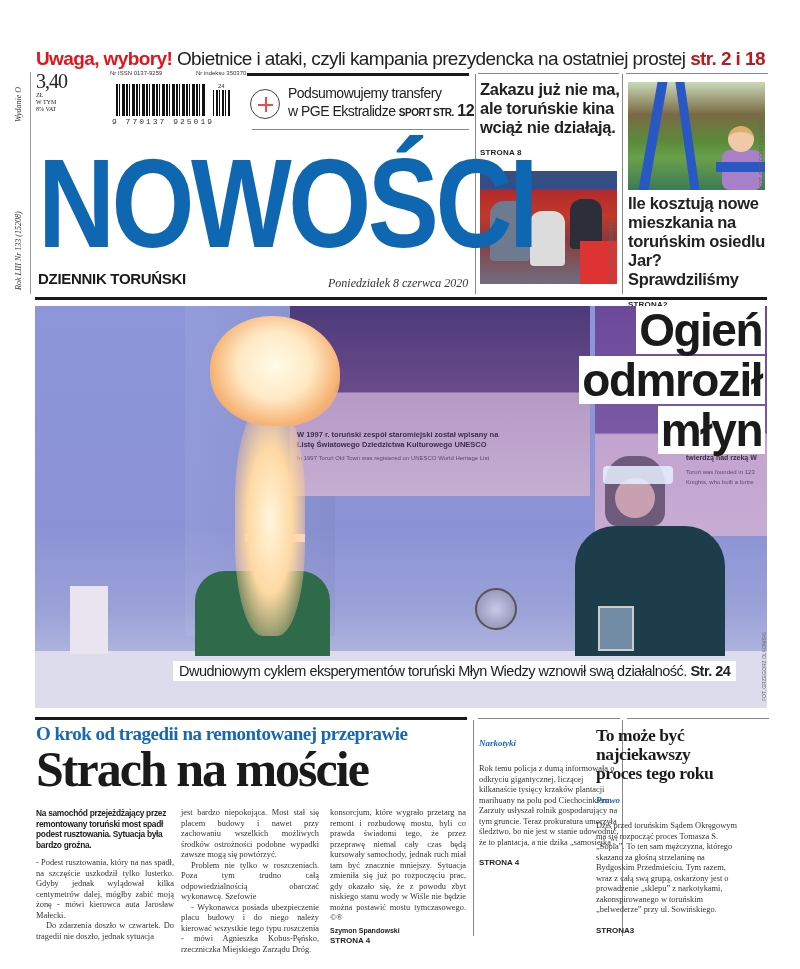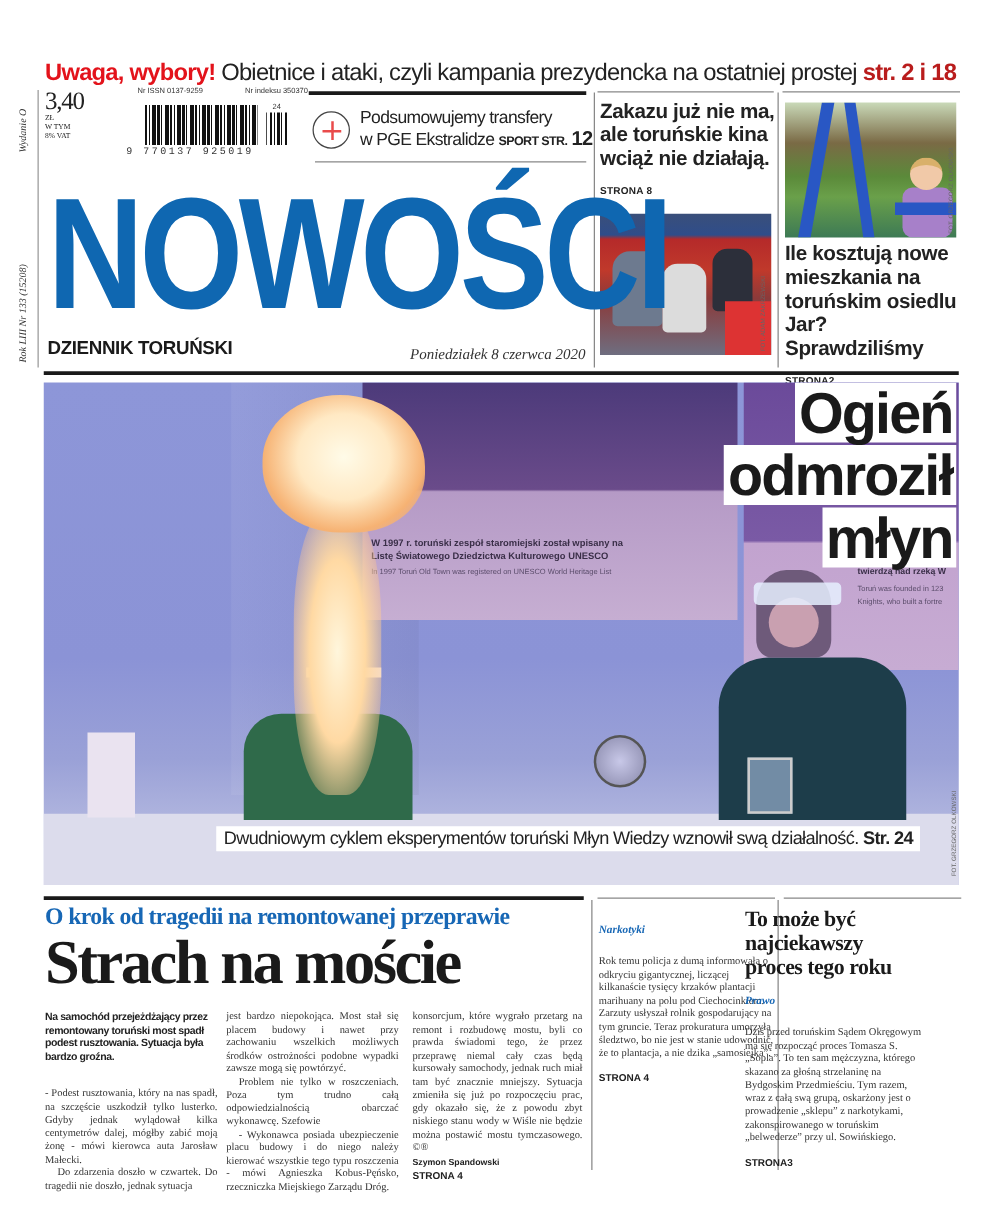--- a/index.html
+++ b/index.html
@@ -16,21 +16,21 @@
   .vstrip { left: 14px; top: 74px; width: 14px; height: 218px; }
   .vline { left: 30px; top: 72px; width: 1px; height: 222px; background: #999; }
   .vtext { position: absolute; font-family: "Liberation Serif", serif; font-style: italic; font-size: 8px; color: #333; transform: rotate(-90deg); transform-origin: left top; white-space: nowrap; }
 
   .price { left: 36px; top: 70px; font-family: "Liberation Serif", serif; font-size: 20px; color: #222; letter-spacing: -1px; }
   .price-sub { left: 36px; top: 92px; font-family: "Liberation Serif", serif; font-size: 6px; line-height: 7px; color: #222; }
   .issn { left: 110px; top: 70px; font-size: 6px; color: #333; }
   .indeks { left: 196px; top: 70px; font-size: 6px; color: #333; }
   .barcode { left: 116px; top: 84px; width: 90px; height: 32px; background: repeating-linear-gradient(90deg,#111 0 2px,#fff 2px 3px,#111 3px 4px,#fff 4px 6px,#111 6px 9px,#fff 9px 10px); }
   .barcode2 { left: 213px; top: 90px; width: 18px; height: 26px; background: repeating-linear-gradient(90deg,#111 0 1px,#fff 1px 3px,#111 3px 5px,#fff 5px 6px); }
-  .barnum { left: 101px; top: 117px; font-size: 8px; letter-spacing: 2px; font-family: "Liberation Mono", monospace; color: #333; }
+  .barnum { left: 112px; top: 117px; font-size: 8px; letter-spacing: 2px; font-family: "Liberation Mono", monospace; color: #333; }
   .supp-num { left: 218px; top: 83px; font-size: 6px; color:#333; }
 
   .promo-rule-top { left: 247px; top: 73px; width: 222px; height: 3px; background: #1a1a1a; }
   .promo-rule-bot { left: 252px; top: 129px; width: 217px; height: 1px; background: #888; }
   .promo-plus { left: 250px; top: 89px; width: 30px; height: 30px; border: 1px solid #444; border-radius: 50%; }
   .promo-plus::before { content:""; position:absolute; left:7px; top:14px; width:15px; height:2px; background:#e94b4b; }
   .promo-plus::after { content:""; position:absolute; left:14px; top:7px; width:2px; height:15px; background:#e94b4b; }
   .promo-text { left: 288px; top: 84px; font-size: 14px; line-height: 18px; color: #222; letter-spacing: -0.5px; }
   .promo-text b { font-size: 10px; font-weight: bold; }
   .promo-text b.big { font-size: 16px; }
@@ -101,21 +101,21 @@
   .bot-rule1 { left: 35px; top: 717px; width: 432px; height: 3px; background: #1a1a1a; }
   .bot-rule2 { left: 478px; top: 718px; width: 142px; height: 1px; background:#888; }
   .bot-rule3 { left: 627px; top: 718px; width: 142px; height: 1px; background:#888; }
   .bot-div1 { left: 473px; top: 720px; width: 1px; height: 216px; background:#888; }
   .bot-div2 { left: 622px; top: 720px; width: 1px; height: 216px; background:#888; }
 
   .kicker { left: 36px; top: 723px; font-family: "Liberation Serif", serif; font-weight: bold; font-size: 19px; color: #1767b5; letter-spacing: -0.5px; }
   .headline { left: 36px; top: 740px; font-family: "Liberation Serif", serif; font-weight: bold; font-size: 50px; color: #1a1a1a; letter-spacing: -2px; line-height: 58px; }
 
   .body-col { font-family: "Liberation Serif", serif; font-size: 8.4px; line-height: 10.5px; color: #333; text-align: justify; }
-  .lead { font-family: "Liberation Sans", sans-serif; font-weight: bold; font-size: 8.4px; line-height: 10.6px; color: #222; letter-spacing: -0.3px; margin-bottom: 20px; text-align:left; }
+  .lead { font-family: "Liberation Sans", sans-serif; font-weight: bold; font-size: 8.4px; line-height: 10.6px; color: #222; letter-spacing: -0.3px; margin-bottom: 8px; text-align:left; }
   .indent { text-indent: 10px; }
   .author { font-family: "Liberation Sans", sans-serif; font-weight: bold; font-size: 7px; color:#222; margin-top: 2px; }
   .strona-b { font-family: "Liberation Sans", sans-serif; font-weight: bold; font-size: 8px; color:#222; }
 
   .side-title { font-family: "Liberation Serif", serif; font-weight: bold; font-size: 17.5px; line-height: 19px; color:#1a1a1a; letter-spacing: -0.4px; }
   .side-kicker { font-family: "Liberation Serif", serif; font-style: italic; font-weight: bold; font-size: 9px; color:#1767b5; margin-top: 12px; margin-bottom: 16px; }
 </style>
 </head>
 <body>
 

